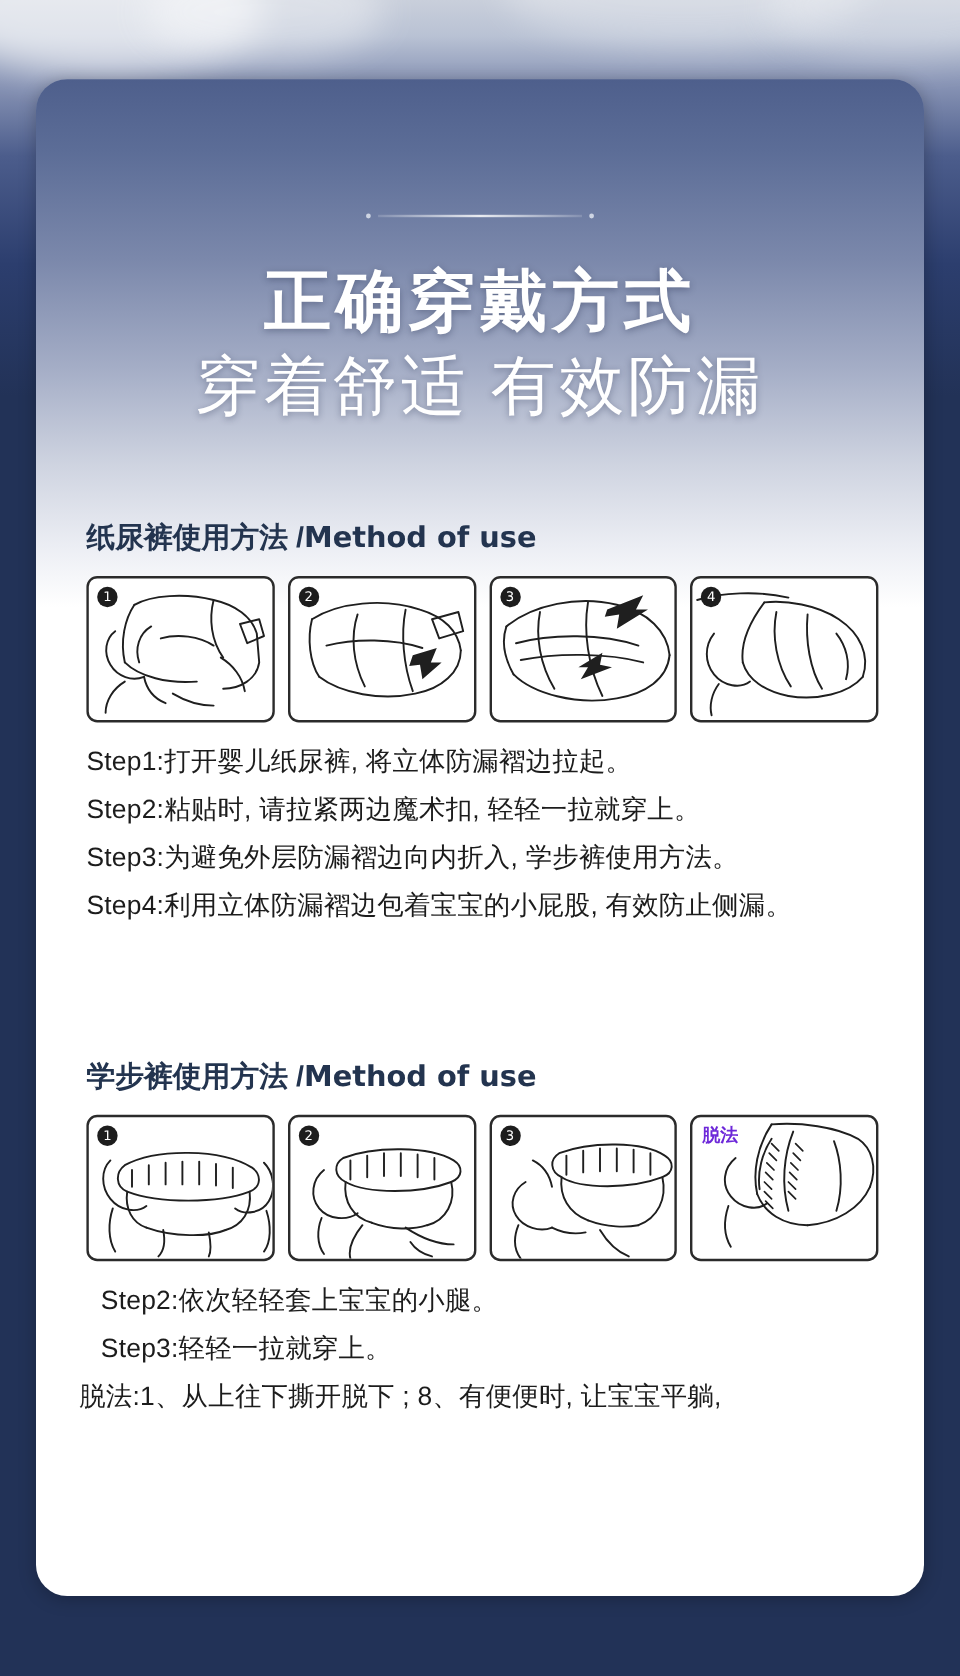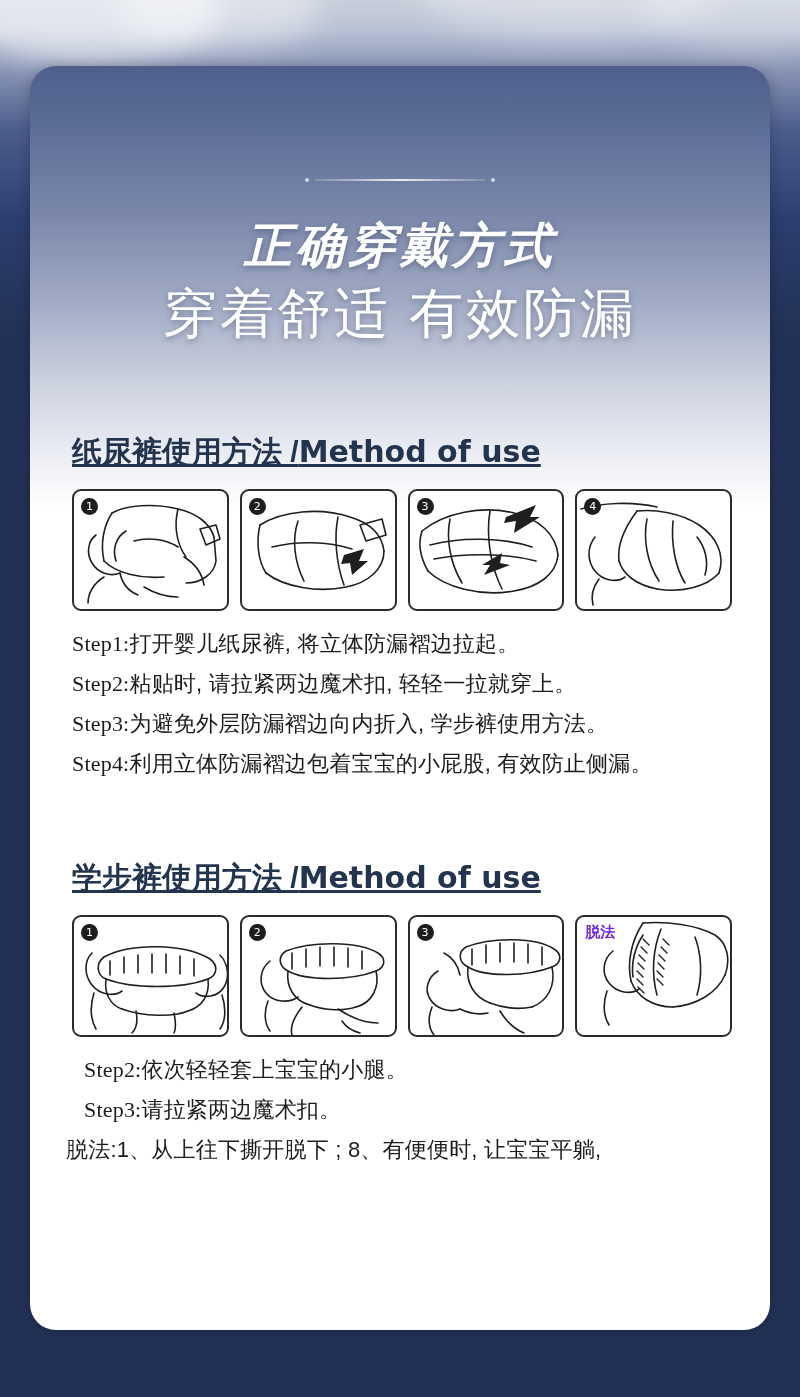--- a/index.html
+++ b/index.html
@@ -86,53 +86,51 @@
 
   .title-block {
     position: absolute;
     top: 152px;
     left: 0;
     width: 740px;
     text-align: center;
     color: #ffffff;
   }
   .title-line1 {
-    font-size: 48px;
+    font-size: 56px;
     font-weight: bold;
     letter-spacing: 4px;
     line-height: 1.18;
     text-shadow: 0 2px 6px rgba(20,30,60,0.35);
-    font-style: italic;
   }
   .title-line2 {
     font-size: 54px;
     font-weight: normal;
     letter-spacing: 3px;
     line-height: 1.2;
     margin-top: 6px;
     text-shadow: 0 2px 6px rgba(20,30,60,0.35);
   }
 
   
   .section {
     position: absolute;
     left: 42px;
     width: 660px;
   }
   .section-1 { top: 366px; }
-  .section-2 { top: 792px; }
+  .section-2 { top: 815px; }
 
   .section-heading {
-    font-size: 30px;
+    font-size: 24px;
     font-weight: bold;
     color: #23344f;
     letter-spacing: 0px;
     margin: 0 0 16px 0;
     white-space: nowrap;
-    text-decoration: underline;
   }
   .section-heading .en {
     font-family: "DejaVu Sans", sans-serif;
     font-weight: bold;
   }
 
   
   .frames {
     display: flex;
     gap: 11px;
@@ -179,21 +177,21 @@
   }
   .steps p {
     margin: 0 0 11px 0;
     font-size: 22px;
     line-height: 1.32;
     letter-spacing: 0.2px;
   }
   .steps.indent p { margin-left: 12px; }
 
   .steps p .lbl {
-    font-family: Liberation Serif, serif;
+    font-family: Liberation Sans, sans-serif;
   }
 </style>
 </head>
 <body>
 
 <div class="page">
 
   <div class="cloud c1"></div>
   <div class="cloud c2"></div>
   <div class="cloud c3"></div>
@@ -384,19 +382,19 @@
             <g fill="none" stroke="#1f1f1f" stroke-width="1.4" stroke-linecap="round">
               <path d="M66 22 l6 6 M64 30 l6 6 M62 38 l6 6 M61 46 l6 6 M60 54 l6 6 M60 62 l6 6 M61 70 l6 6"></path>
               <path d="M86 22 l6 6 M84 30 l6 6 M82 38 l6 6 M81 46 l6 6 M80 54 l6 6 M80 62 l6 6"></path>
             </g>
           </svg>
         </div>
       </div>
 
       <div class="steps indent">
         <p><span class="lbl">Step2:</span><span>依次轻轻套上宝宝的小腿。</span></p>
-        <p><span class="lbl">Step3:</span><span>请拉紧两边魔术扣。</span></p>
+        <p><span class="lbl">Step3:</span><span>轻轻一拉就穿上。</span></p>
         <p style="margin-left:-6px"><span>脱法:</span><span>1、从上往下撕开脱下 ; 8、有便便时, 让宝宝平躺,</span></p>
       </div>
     </div>
 
   </div>
 </div>
 
 </body></html>

